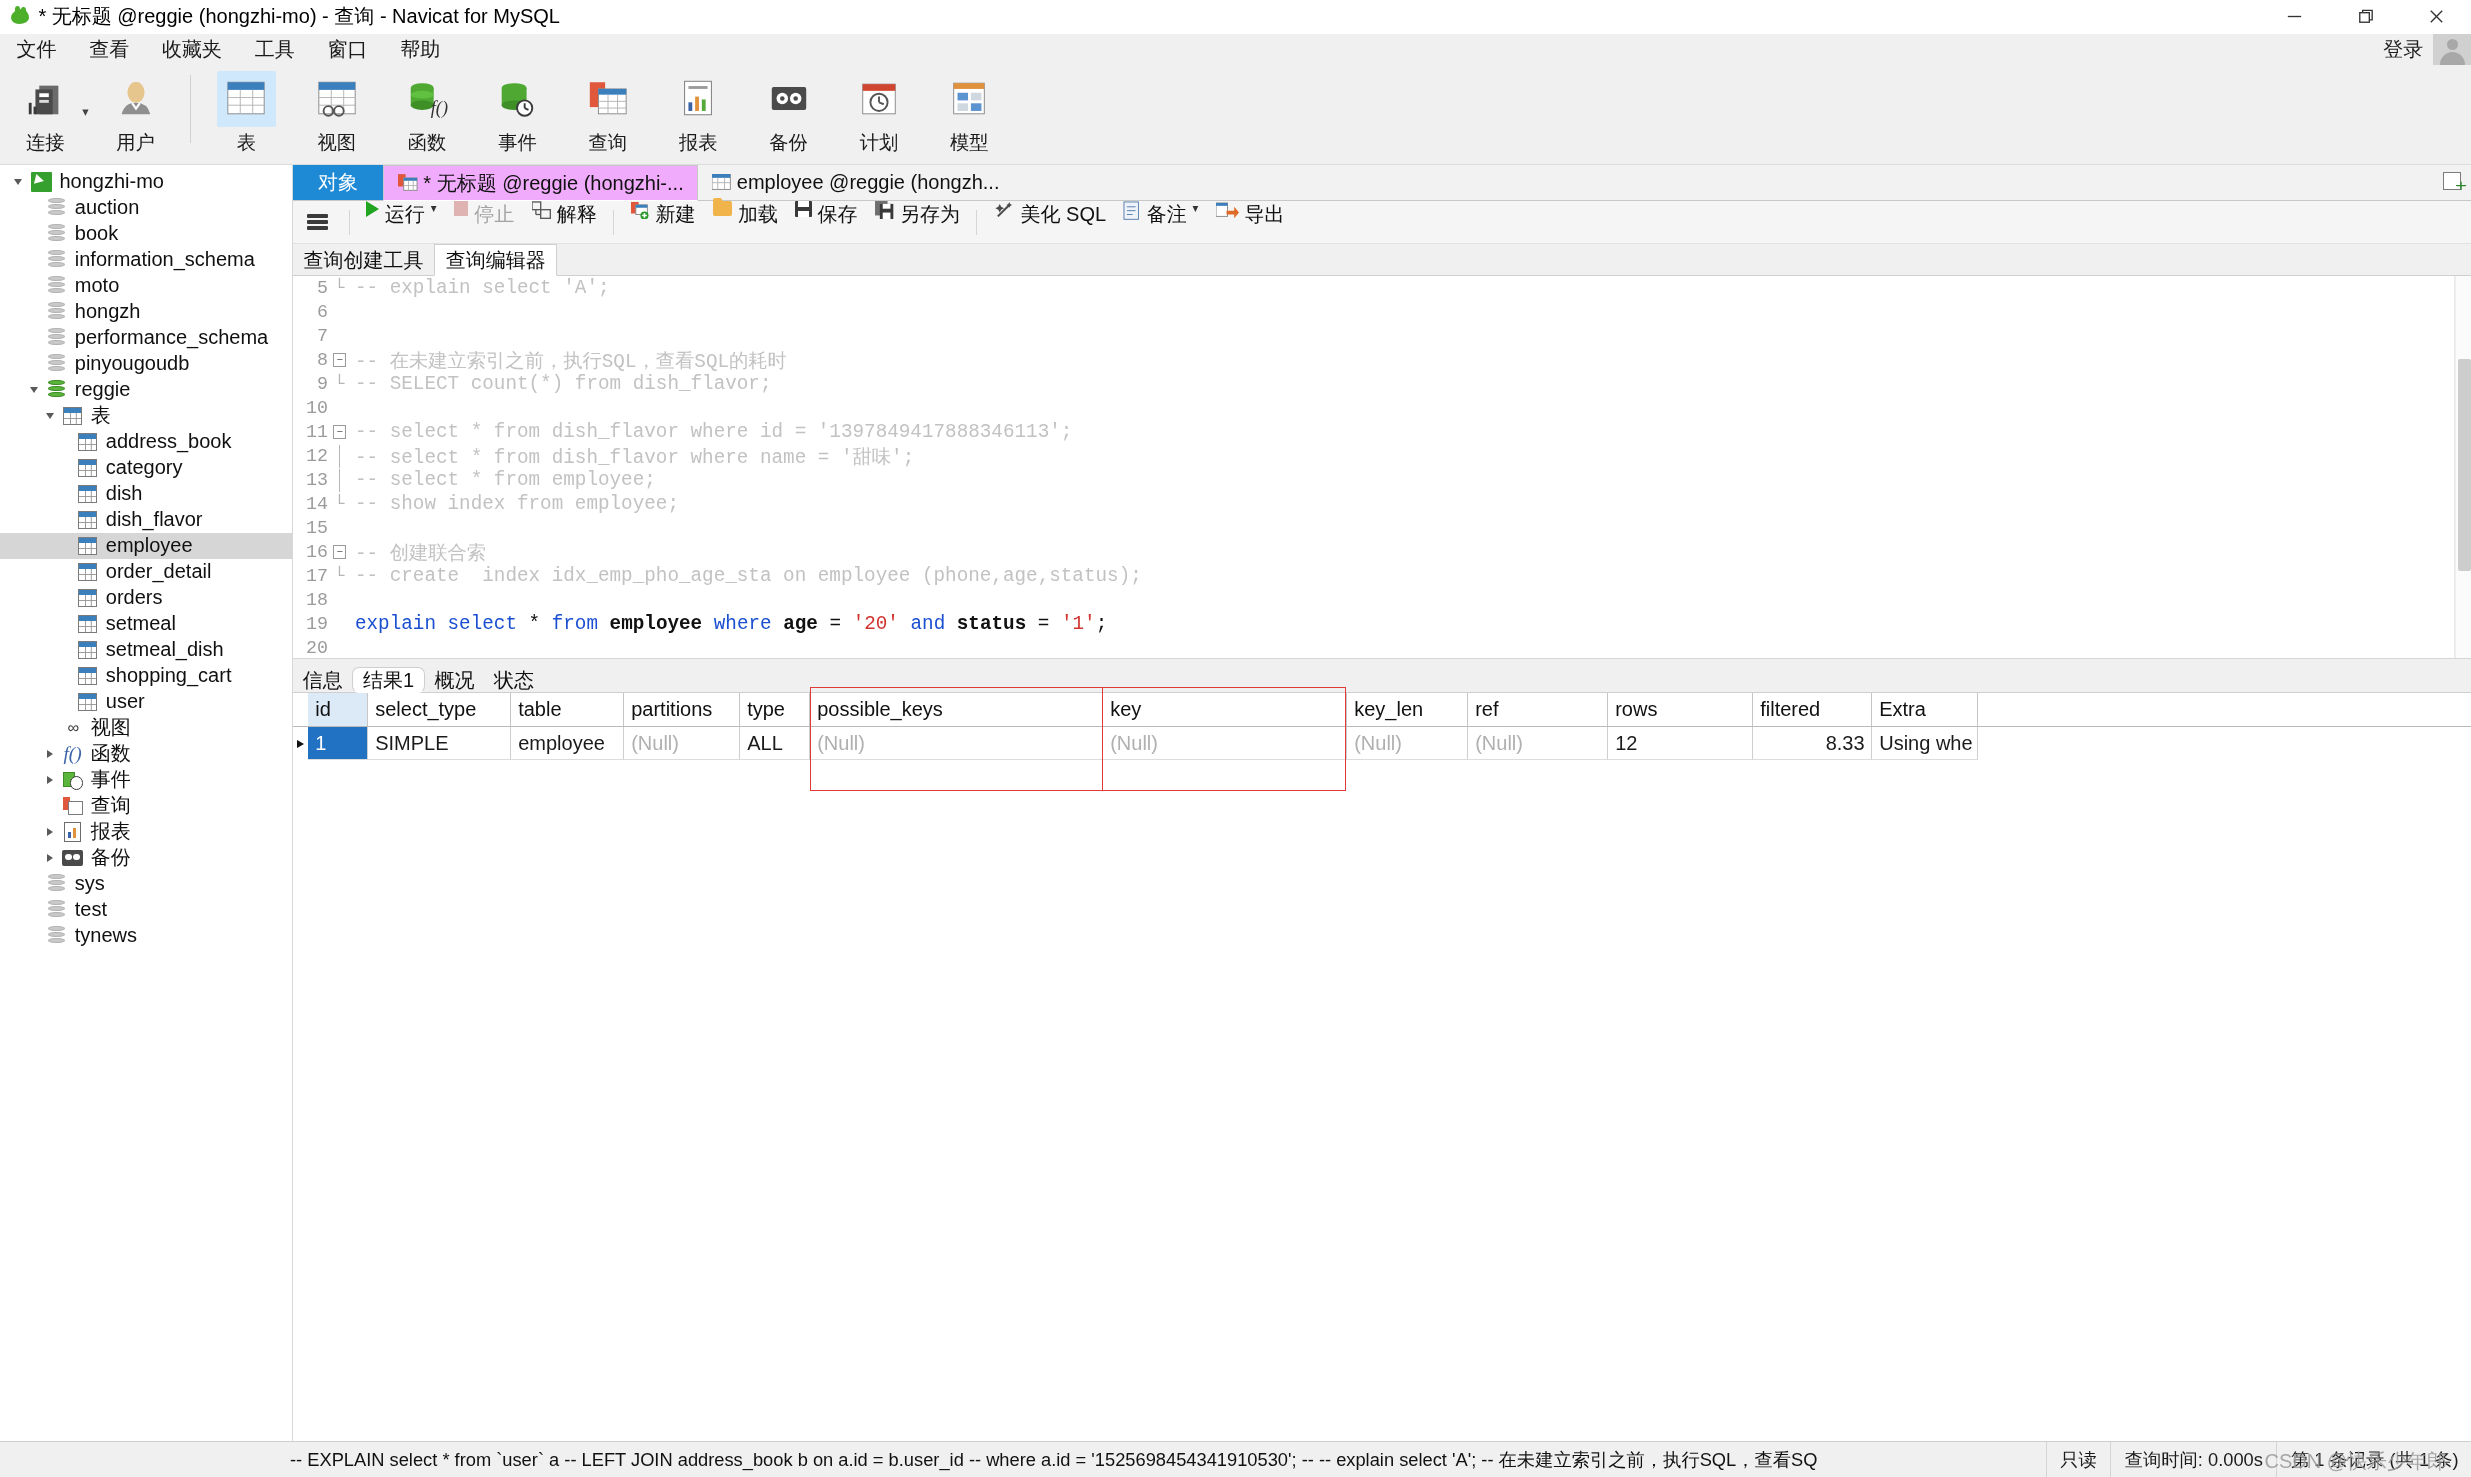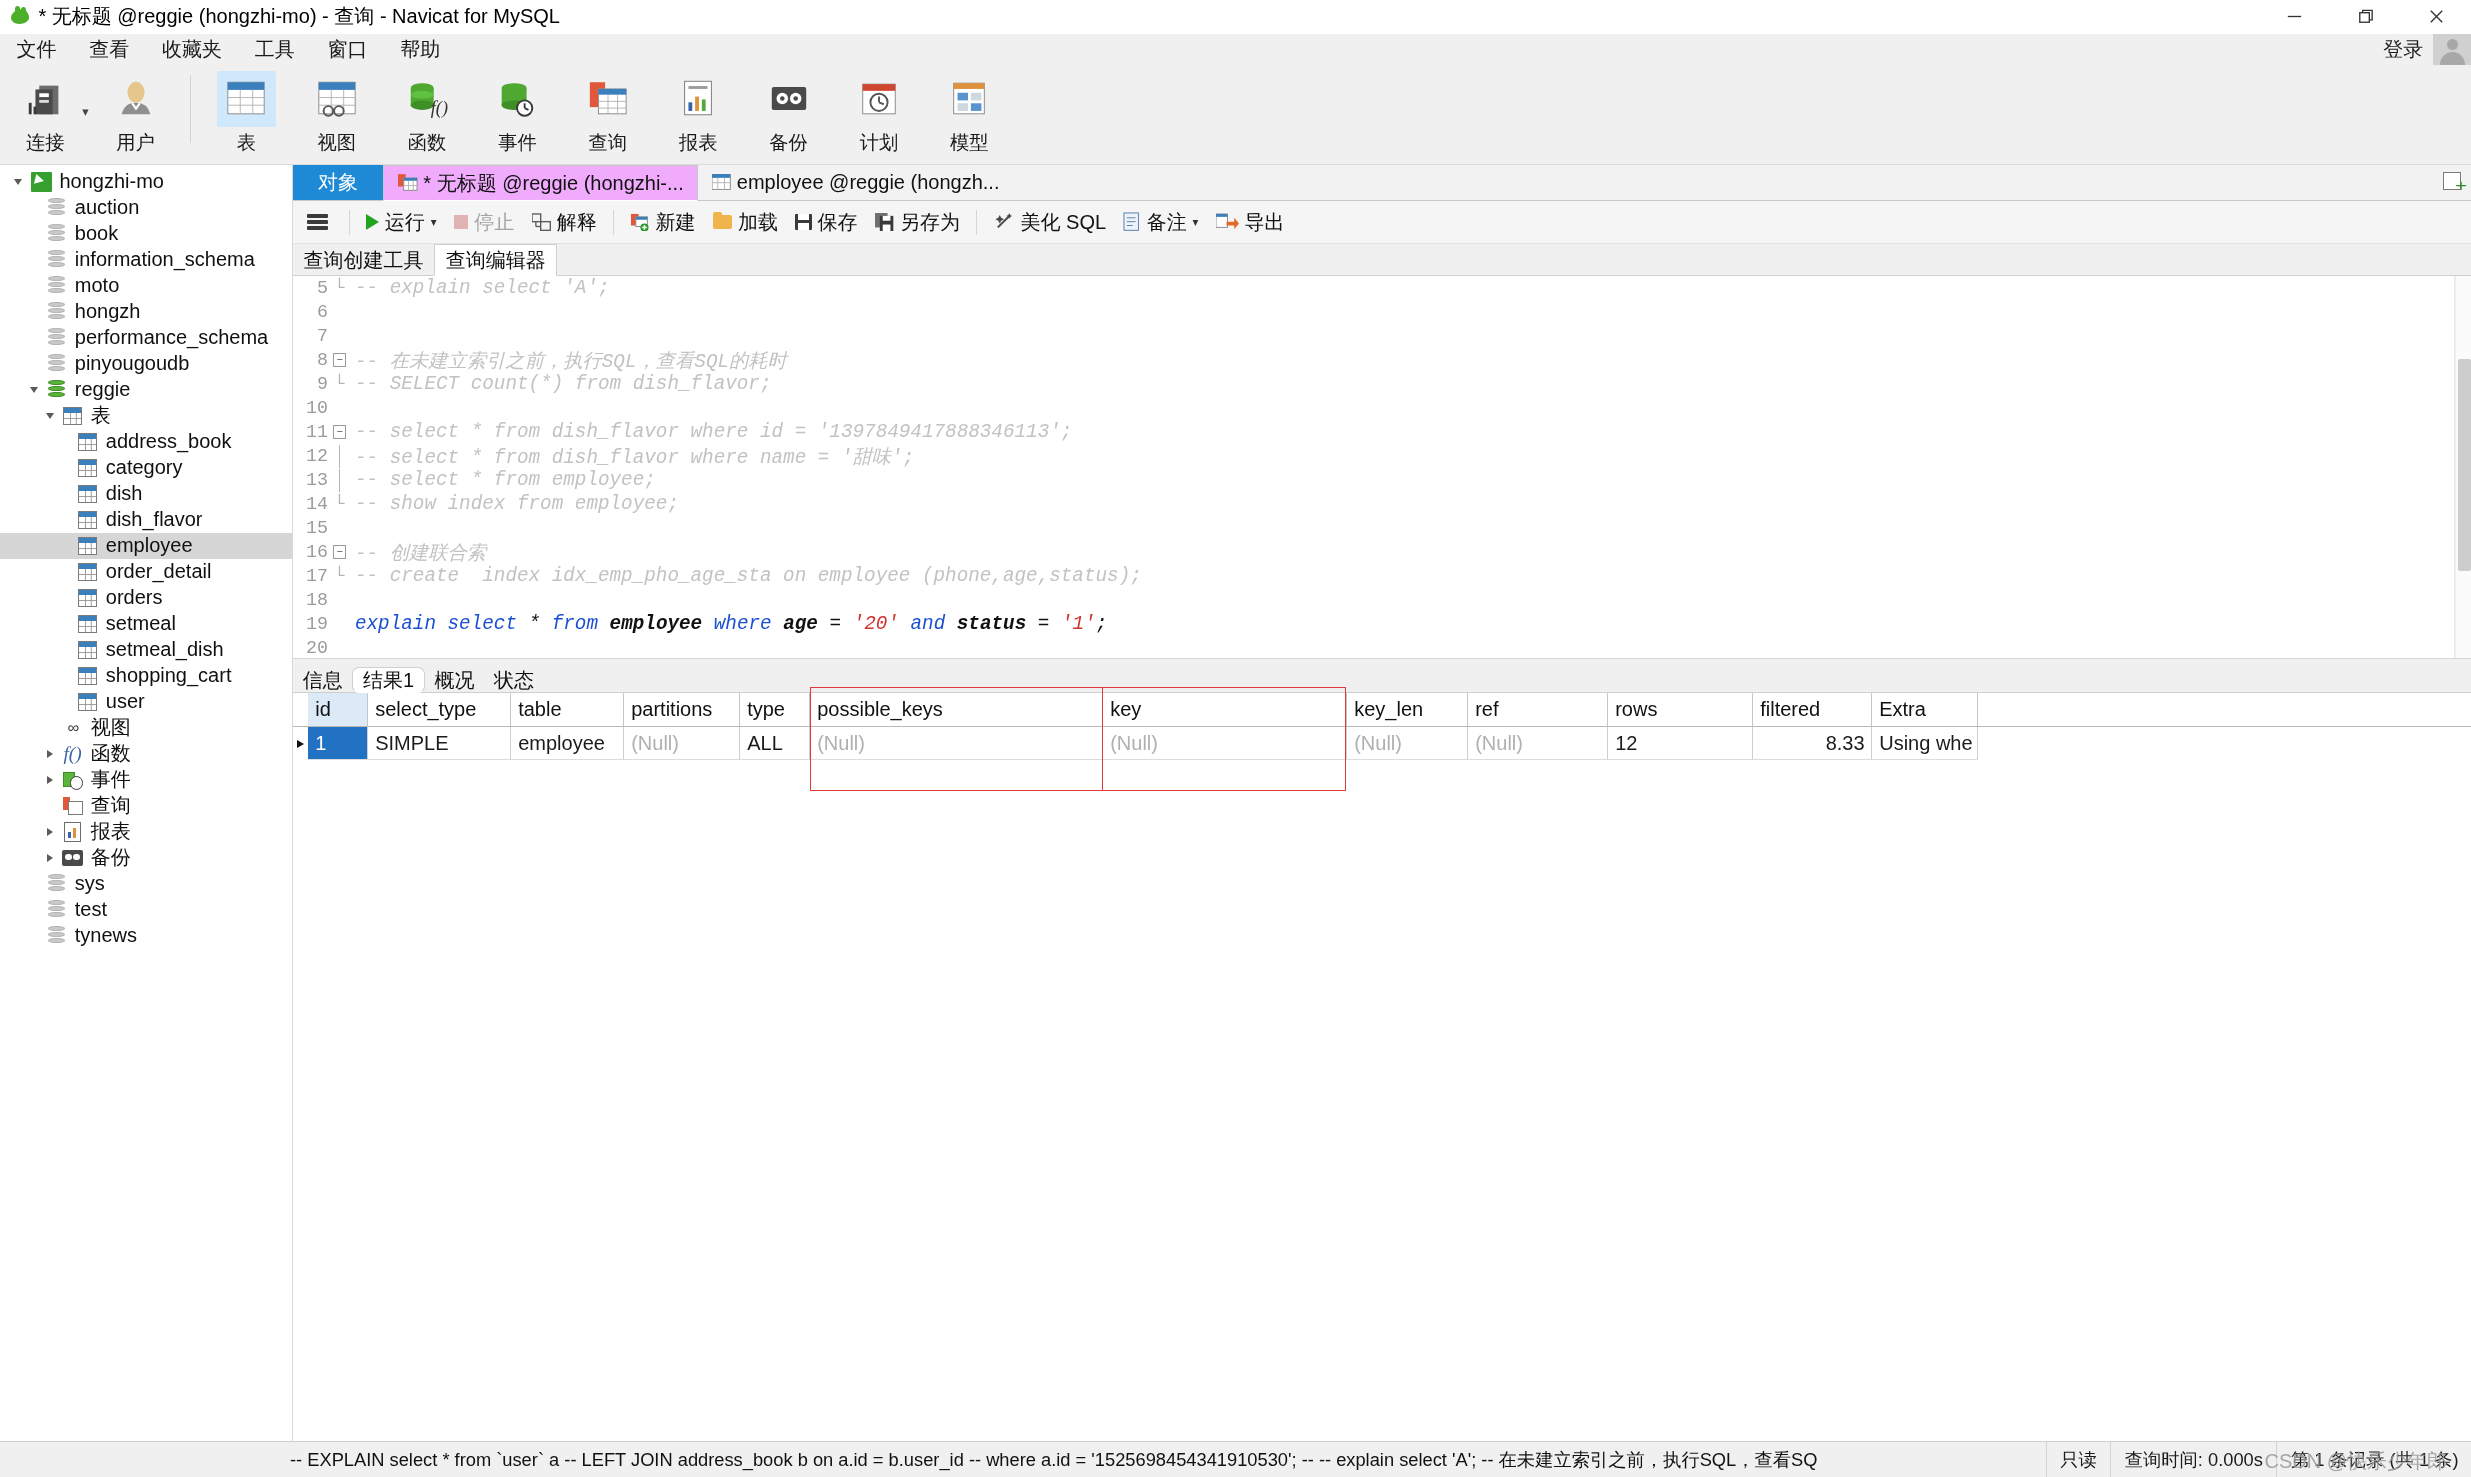--- a/index.html
+++ b/index.html
@@ -107,21 +107,21 @@
   .ctab.obj{background:#1e8ad6;color:#fff;padding:0 25px;}
   .ctab.active{background:#f0abfc;border:1px solid #c8c8c8;border-bottom:1px solid #fff;height:34px;margin-bottom:-1px;}
   .ctab .ti{margin-right:5.8px;display:flex;align-items:center;}
   .tabstrip .tsright{position:absolute;right:5.8px;top:3.9px;display:flex;align-items:center;}
   .plusbox{width:25px;height:23px;position:relative;}
   .plusbox b{position:absolute;left:1.9px;top:2.9px;width:16.4px;height:16.4px;border:1px solid #7b7b7b;background:#fff;}
   .plusbox s{position:absolute;right:0px;bottom:0px;color:#2a8a2a;font-size:17.4px;line-height:11.6px;}
 
   
   .qtoolbar{height:42px;background:#f5f5f5;display:flex;align-items:center;border-bottom:1px solid #e2e2e2;}
-  .qbtn{display:flex;align-items:center;height:42px;padding:0 8.7px;font-size:20px;color:#111;white-space:nowrap;}
+  .qbtn{display:flex;align-items:flex-start;height:42px;padding:0 8.7px;font-size:20px;color:#111;white-space:nowrap;}
   .qbtn.dim{color:#a3a3a3;}
   .qbtn .gi{margin-right:5.8px;display:flex;align-items:center;}
   .qsep{width:1px;height:25px;background:#d5d5d5;margin:0 7.7px;}
   .hamburger{width:21px;height:16.4px;display:flex;flex-direction:column;justify-content:space-between;margin:0 13.5px 0 13.5px;}
   .hamburger i{height:3.9px;background:#3a3a3a;border-radius:1px;}
   .caret-sm{margin-left:5.8px;font-size:11.6px;color:#333;}
   .tri-run{width:0;height:0;border-left:13.5px solid #21a521;border-top:8.7px solid transparent;border-bottom:8.7px solid transparent;}
   .sq-stop{width:14.5px;height:14.5px;background:#e0b3b3;}
   .folder-ic{width:19.3px;height:14.5px;background:#f0b44a;border-radius:1.9px;position:relative;}
   .folder-ic:before{content:"";position:absolute;left:0;top:-2.9px;width:8.7px;height:3.9px;background:#f0b44a;border-radius:1.9px 1.9px 0 0;}
@@ -136,21 +136,21 @@
 
   
   .editor{position:relative;background:#fff;height:382px;overflow:hidden;border-bottom:1px solid #d6d6d6;}
   .code{position:absolute;left:0;top:0;right:0;bottom:0;font-family:"Liberation Mono","DejaVu Sans Mono",monospace;font-size:19.3px;}
   .cl{height:24px;display:flex;align-items:center;white-space:pre;}
   .ln{width:35px;text-align:right;color:#9b9b9b;font-size:18.3px;flex:0 0 auto;padding-right:3.9px;
       font-family:"Liberation Mono","DejaVu Sans Mono",monospace;}
   .fold{width:15.4px;flex:0 0 auto;display:flex;align-items:center;justify-content:center;color:#8e8e8e;font-size:13.5px;position:relative;}
   .foldbox{width:11.6px;height:11.6px;border:1px solid #9b9b9b;display:flex;align-items:center;justify-content:center;font-size:10.6px;line-height:8.7px;color:#555;background:#fff;}
   .foldline{width:1px;height:100%;background:#b5b5b5;}
-  .ctxt{padding-left:7.7px;color:#c0c0c0;font-style:italic;}
+  .ctxt{padding-left:7.7px;color:#c0c0c0;}
   .ctxt.cmt{color:#c2c2c2;}
   .kw{color:#1a4fd1;}
   .id-b{color:#111;font-weight:bold;}
   .str{color:#d1332e;}
   .plain{color:#111;}
   .vscroll{position:absolute;right:0;top:0;width:16.4px;bottom:0;background:#fbfbfb;border-left:1px solid #eee;}
   .vthumb{position:absolute;right:1px;top:83px;width:13.5px;height:212px;background:#cdcdcd;border-radius:1.9px;}
   .editor .edgeline{position:absolute;right:17.4px;top:0;bottom:0;width:1px;background:#e9e9e9;}
 
   

